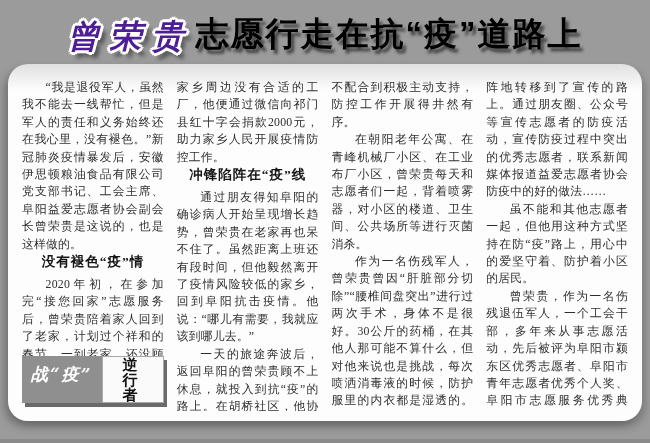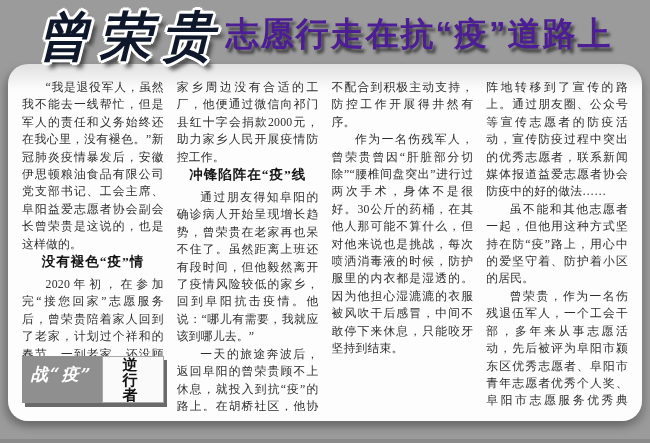--- a/index.html
+++ b/index.html
@@ -13,34 +13,34 @@
   
   .banner{
     position:relative;z-index:3;
     height:66px;margin-bottom:-2px;
     display:flex;align-items:center;justify-content:center;
     white-space:nowrap;
   }
   .callig{
     font-family:"DejaVu Serif",serif;
     font-style:italic;font-weight:bold;
-    font-size:52px;line-height:1;
-    color:#0f172a;
+    font-size:32px;line-height:1;
+    color:#4c1d95;
     letter-spacing:10px;
     margin:6px 2px 0 0;
     text-shadow:
       -2px -2px 0 #fff, 2px -2px 0 #fff, -2px 2px 0 #fff, 2px 2px 0 #fff,
       0 -3px 0 #fff, 0 3px 0 #fff, -3px 0 0 #fff, 3px 0 0 #fff,
       5px 6px 4px rgba(45,45,45,.85);
   }
   .maintitle{
     font-family:"Liberation Sans","DejaVu Sans",sans-serif;
     font-weight:bold;
     font-size:33px;line-height:1;
-    color:#4c1d95;
+    color:#000000;
     letter-spacing:2px;
     text-shadow:3px 4px 3px rgba(55,55,55,.9);
   }
   
   .card{
     position:relative;z-index:1;
     margin:0 8px;
     height:357px;
     border-radius:20px;
     background:linear-gradient(180deg,#e0e0e0 0px,#fdfdfd 26px,#fdfdfd 100%);
@@ -131,20 +131,21 @@
       <div class="colflow">
           <p class="noindent">家乡周边没有合适的工厂，他便通过微信向祁门县红十字会捐款2000元，助力家乡人民开展疫情防控工作。</p>
           <h3>冲锋陷阵在“疫”线</h3>
           <p>通过朋友得知阜阳的确诊病人开始呈现增长趋势，曾荣贵在老家再也呆不住了。虽然距离上班还有段时间，但他毅然离开了疫情风险较低的家乡，回到阜阳抗击疫情。他说：“哪儿有需要，我就应该到哪儿去。”</p>
           <p>一天的旅途奔波后，返回阜阳的曾荣贵顾不上休息，就投入到抗“疫”的路上。在胡桥社区，他协助社区工作人员引导小区有序出行，统计人员信息，发放通行证，劝说居民减少外出，劝说外出人员戴口罩。遇到不配合不理解的群众，他就心平气和地宣传政策，讲解防护和管控的意义。通过曾荣贵和志愿者们的耐心劝导，小区群众开始从不理解到理解，从</p>
         </div>
     </div>
     <div class="col">
       <div class="colflow">
           <p class="noindent">不配合到积极主动支持，防控工作开展得井然有序。</p>
+          <p>在朝阳老年公寓、在青峰机械厂小区、在工业布厂小区，曾荣贵每天和志愿者们一起，背着喷雾器，对小区的楼道、卫生间、公共场所等进行灭菌消杀。</p>
           <p>作为一名伤残军人，曾荣贵曾因“肝脏部分切除”“腰椎间盘突出”进行过两次手术，身体不是很好。30公斤的药桶，在其他人那可能不算什么，但对他来说也是挑战，每次喷洒消毒液的时候，防护服里的内衣都是湿透的。因为他担心湿漉漉的衣服被风吹干后感冒，中间不敢停下来休息，只能咬牙坚持到结束。</p>
         </div>
     </div>
     <div class="col">
       <div class="colflow">
           <p class="noindent">阵地转移到了宣传的路上。通过朋友圈、公众号等宣传志愿者的防疫活动，宣传防疫过程中突出的优秀志愿者，联系新闻媒体报道益爱志愿者协会防疫中的好的做法……</p>
           <p>虽不能和其他志愿者一起，但他用这种方式坚持在防“疫”路上，用心中的爱坚守着、防护着小区的居民。</p>
           <p>曾荣贵，作为一名伤残退伍军人，一个工会干部，多年来从事志愿活动，先后被评为阜阳市颍东区优秀志愿者、阜阳市青年志愿者优秀个人奖、阜阳市志愿服务优秀典型、第十二届安徽青年志愿服务优秀个人、中国公益网首届全国百佳志愿者等。2019年7月，他又被家乡评选为“助人为乐类黄山好人”的称号。</p>
         </div>
     </div>

